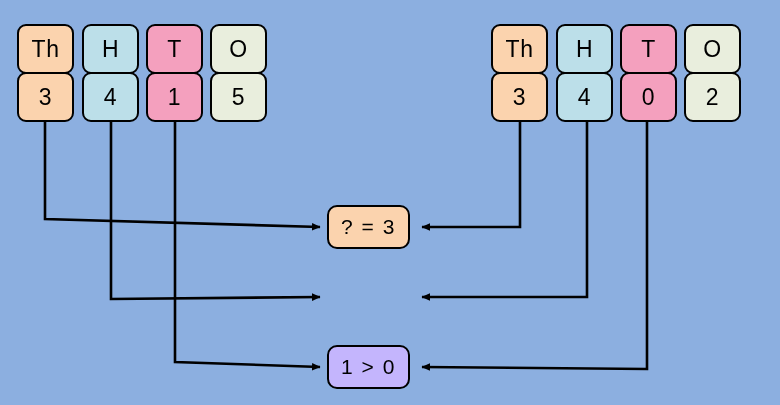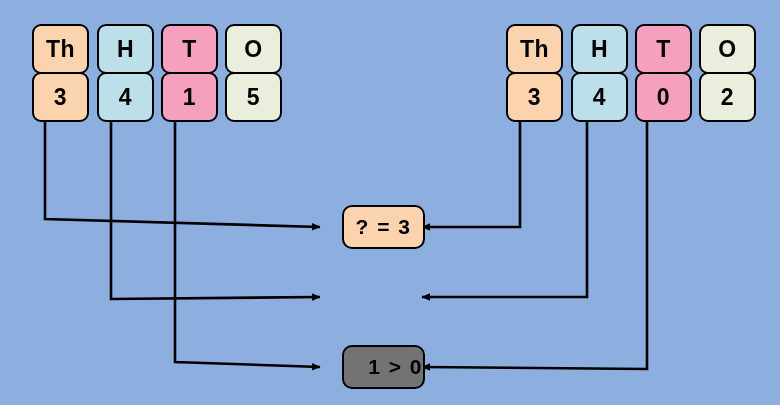--- a/index.html
+++ b/index.html
@@ -26,42 +26,41 @@
     height: 405px;
   }
   .cell {
     position: absolute;
     box-sizing: border-box;
     border: 2.5px solid #000000;
     border-radius: 9px;
     display: flex;
     align-items: center;
     justify-content: center;
-    font-weight: bold;
+    font-weight: normal;
     color: #000000;
     letter-spacing: 0.5px;
-    margin-left: 15px;
   }
   .pv-cell {
     width: 57px;
     height: 50px;
     font-size: 23px;
   }
   .cmp-box {
     width: 83px;
     height: 44px;
     font-size: 21px;
     border-radius: 10px;
     letter-spacing: 1.5px;
   }
   .c-orange { background: #FBD3AE; }
   .c-blue   { background: #BCDFE9; }
   .c-pink   { background: #F4A0BE; }
   .c-cream  { background: #E9EEDD; }
-  .c-rose   { background: #737373; justify-content: flex-end; }
+  .c-rose   { background: #c4b5fd; }
 </style>
 </head>
 <body>
 
 <div id="stage">
 
   <svg id="wires" viewBox="0 0 780 405">
     <defs>
       <marker id="arrowR" markerWidth="9" markerHeight="9" refX="8" refY="4.5" orient="auto" markerUnits="userSpaceOnUse">
         <path d="M0,0.7 L8.6,4.5 L0,8.3 z" fill="#000000"></path>

